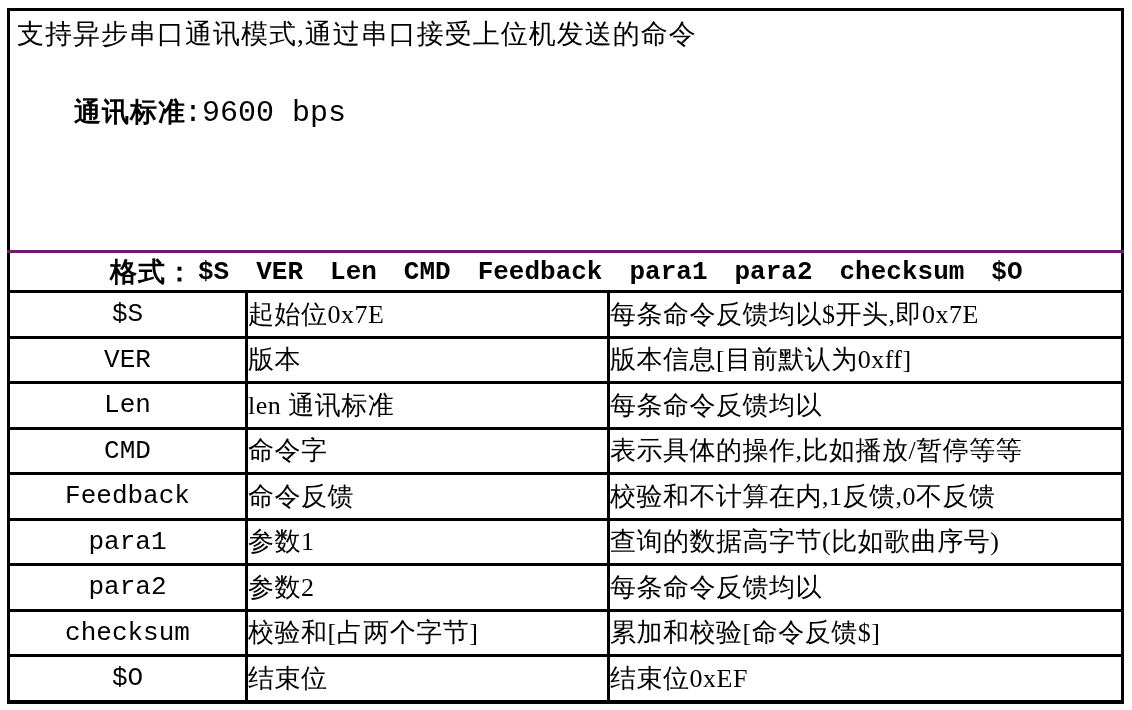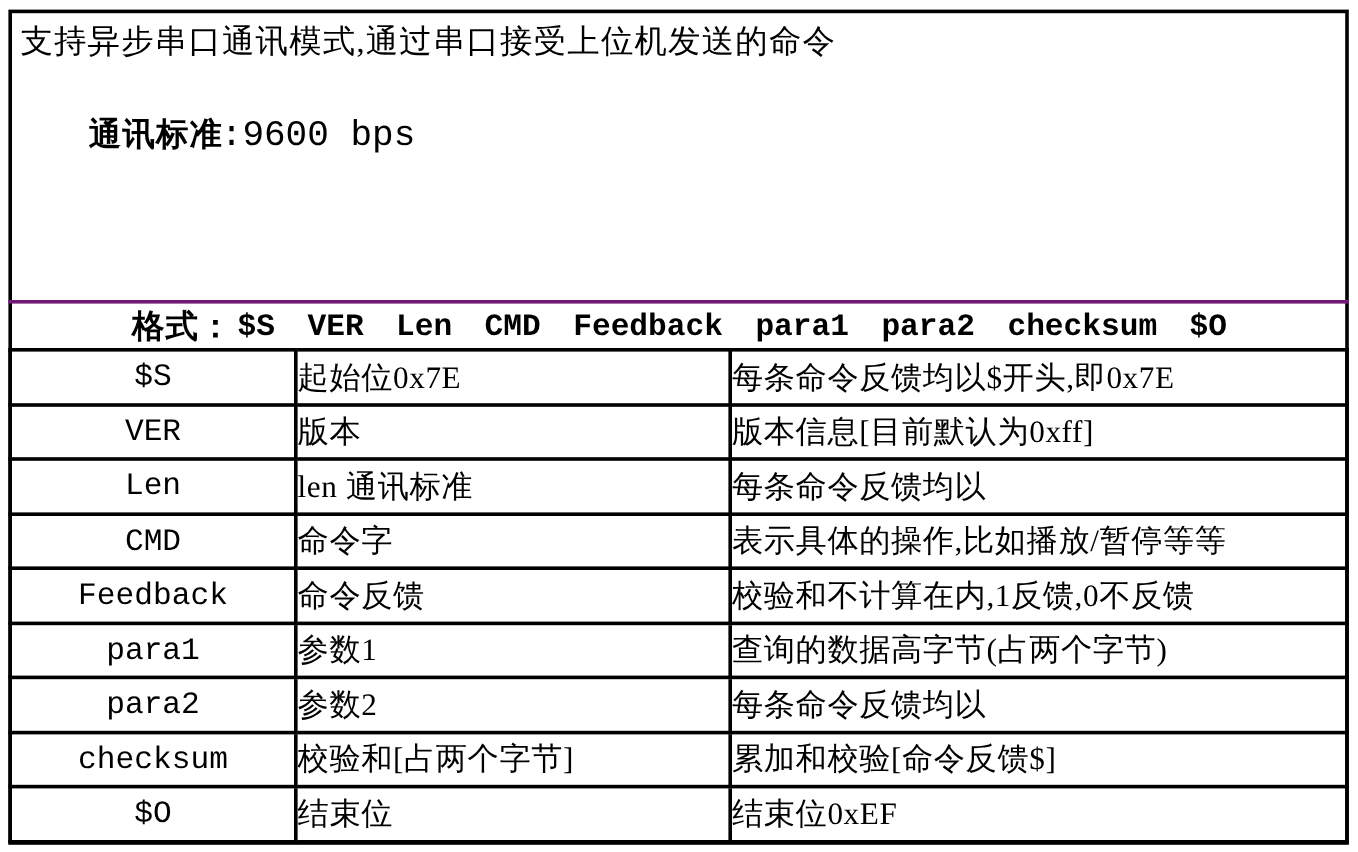--- a/index.html
+++ b/index.html
@@ -159,21 +159,21 @@
         <td class="c-desc">表示具体的操作,比如播放/暂停等等</td>
       </tr>
       <tr>
         <td class="c-field">Feedback</td>
         <td class="c-name">命令反馈</td>
         <td class="c-desc">校验和不计算在内,1反馈,0不反馈</td>
       </tr>
       <tr>
         <td class="c-field">para1</td>
         <td class="c-name">参数1</td>
-        <td class="c-desc">查询的数据高字节(占两个字节)</td>
+        <td class="c-desc">查询的数据高字节(比如歌曲序号)</td>
       </tr>
       <tr>
         <td class="c-field">para2</td>
         <td class="c-name">参数2</td>
         <td class="c-desc">每条命令反馈均以</td>
       </tr>
       <tr>
         <td class="c-field">checksum</td>
         <td class="c-name">校验和[占两个字节]</td>
         <td class="c-desc">累加和校验[命令反馈$]</td>

